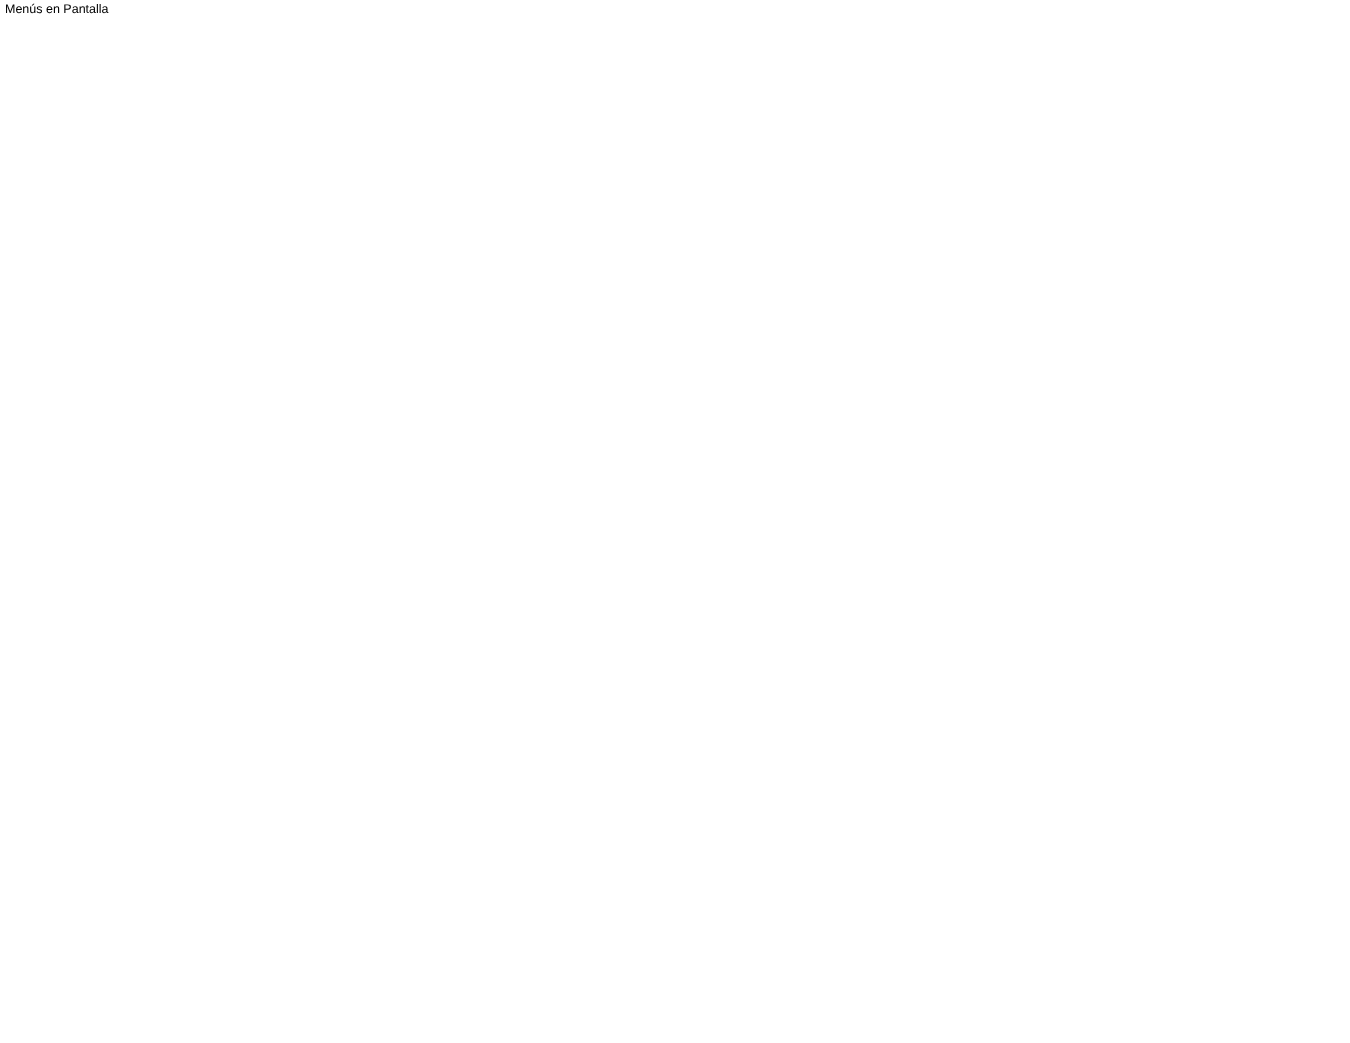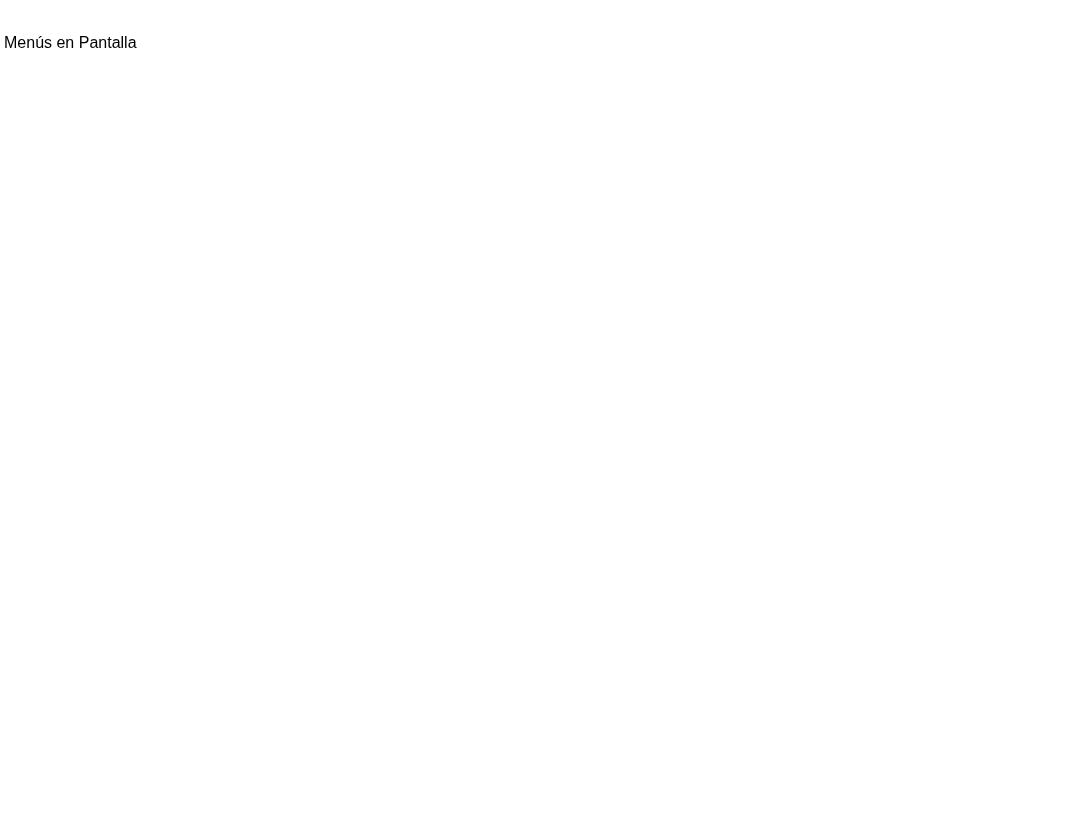--- a/index.html
+++ b/index.html
@@ -4,24 +4,23 @@
 <style>
   body {
     margin: 0;
     padding: 0;
     font-family: Arial, Helvetica, sans-serif;
     font-size: 13px;
     color: #000;
     background: #fff;
   }
   .breadcrumb {
-    font-size: 16px;
+    font-size: 10px;
     padding: 2px 0 2px 4px;
     color: #000;
-    margin-top: 32px;
   }
   .page-wrap {
     position: relative;
     width: 1080px;
   }
   .bluebar-left {
     position: absolute;
     top: 20px;
     left: 47px;
     width: 9px;

